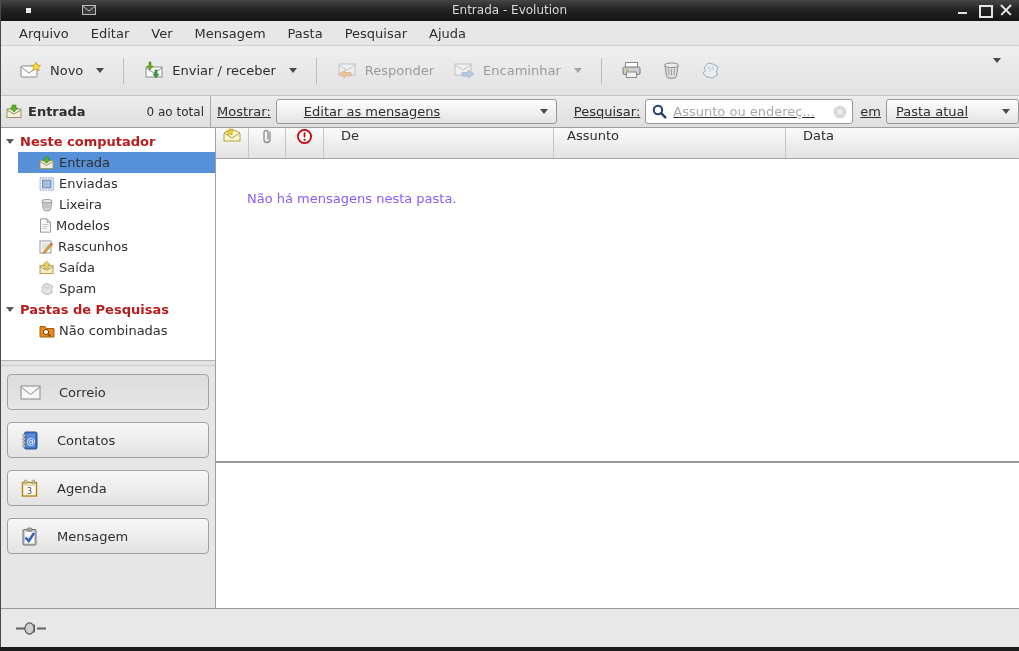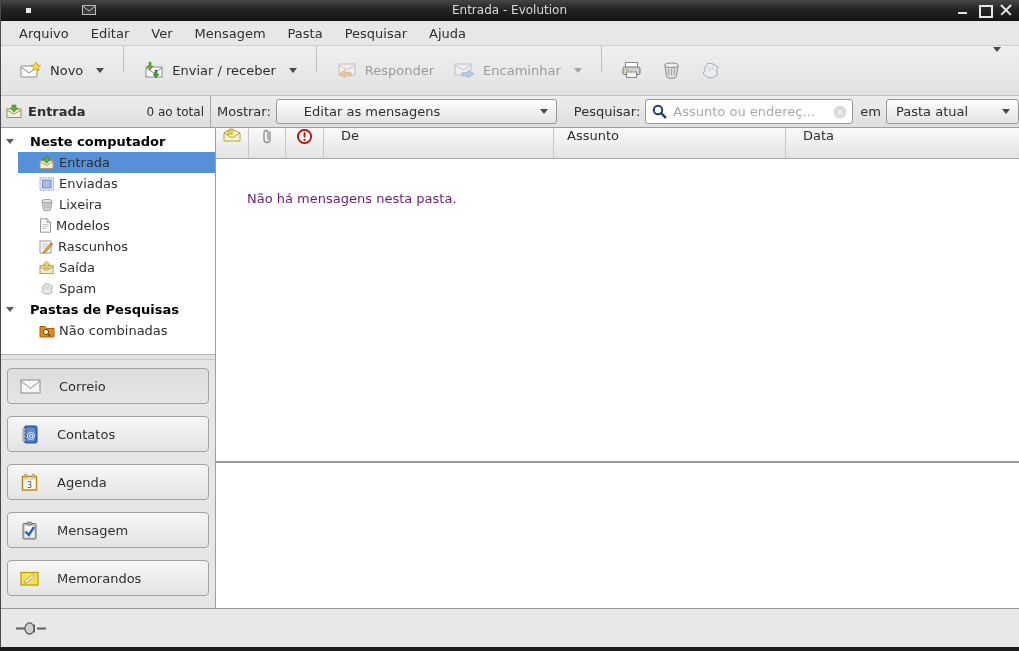--- a/index.html
+++ b/index.html
@@ -23,76 +23,76 @@
   .wc-close::after  { transform:rotate(-45deg); }
 
   
   .menubar { position:absolute; left:0; top:21px; width:1019px; height:25px; background:#e7e7e7;
     border-bottom:1px solid #cfcfcf; display:flex; align-items:center; padding-left:8px; }
   .menu-item { padding:2px 11px; color:#2e2e2e; cursor:default; }
 
   
   .toolbar { position:absolute; left:0; top:46px; width:1019px; height:50px;
     background:linear-gradient(#efefef,#e2e2e2); border-bottom:1px solid #c2c2c2;
-    display:flex; padding:0 10px; }
+    display:flex; align-items:center; padding:0 10px; }
   .tb-btn { display:flex; align-items:center; gap:7px; padding:6px 10px; border-radius:3px; cursor:pointer; white-space:nowrap; }
   .tb-btn.disabled { color:#9b9b9b; }
   .tb-btn.disabled svg { opacity:.55; }
   .caret { width:0; height:0; border-left:4.5px solid transparent; border-right:4.5px solid transparent;
     border-top:5.5px solid #4a4a4a; margin-left:6px; }
   .caret.dim { border-top-color:#a4a4a4; }
   .tb-sep { width:1px; height:26px; background:#bdbdbd; margin:0 9px; }
   .tb-icon-btn { padding:6px 9px; display:flex; align-items:center; cursor:pointer; }
   .tb-spacer { flex:1; }
   .tb-overflow { padding:6px 8px; cursor:pointer; }
 
   
   .filterbar { position:absolute; left:0; top:96px; width:1019px; height:32px;
     background:linear-gradient(#ededed,#dfdfdf); border-bottom:1px solid #9e9e9e; display:flex; }
   .folder-info { width:216px; border-right:1px solid #a8a8a8; display:flex; align-items:center; padding:0 6px; gap:5px; }
   .folder-info .fname { font-weight:bold; }
   .folder-info .fcount { margin-left:auto; font-size:12px; }
-  .filter-right { flex:1; display:flex; align-items:center; padding-left:6px; }
+  .filter-right { flex:1; display:flex; align-items:center; padding-left:6px;text-decoration:underline; }
   .combo { height:25px; background:linear-gradient(#fdfdfd,#e4e4e4); border:1px solid #989898; border-radius:3px;
     display:flex; align-items:center; cursor:pointer; }
   .combo .caret { margin-left:auto; margin-right:8px; }
   .show-combo { width:281px; margin-left:5px; padding-left:27px; }
   .scope-combo { width:133px; margin-left:5px; padding-left:9px; }
   .lbl { white-space:nowrap; }
   .search-label { margin-left:17px; }
   .in-label { margin-left:7px; }
   .search-entry { width:208px; height:25px; margin-left:5px; background:#fff; border:1px solid #989898; border-radius:3px;
     display:flex; align-items:center; padding:0 4px 0 5px; }
   .search-entry input { flex:1; border:none; outline:none; font-family:inherit; font-size:13px; color:#2e2e2e; background:transparent; min-width:0; }
   .search-entry input::placeholder { color:#a8a8a8; }
 
   
   .main { position:absolute; left:0; top:128px; width:1019px; height:480px; display:flex; }
   .sidebar { width:216px; border-right:1px solid #9e9e9e; display:flex; flex-direction:column; background:#fff; }
   .tree { height:232px; overflow:hidden; padding-top:3px; }
-  .tree-group { display:flex; align-items:center; height:21px; padding-left:6px; gap:16px; font-weight:bold; color:#000000; cursor:pointer; }
+  .tree-group { display:flex; align-items:center; height:21px; padding-left:6px; gap:6px; font-weight:bold; color:#b91c1c; cursor:pointer; }
   .expander { width:0; height:0; border-left:4.5px solid transparent; border-right:4.5px solid transparent; border-top:5.5px solid #5a5a5a; }
   .folder-row { display:flex; align-items:center; height:21px; padding-left:39px; gap:4px; cursor:pointer; }
   .folder-row.selected { background:#5590d9; margin-left:18px; padding-left:21px; }
   .splitter { height:6px; background:#e2e2e2; border-top:1px solid #b4b4b4; border-bottom:1px solid #c8c8c8; }
   .switcher { flex:1; background:#e6e6e6; padding:8px 7px 0 7px; }
   .sw-btn { width:202px; height:36px; margin-bottom:12px; border:1px solid #a2a2a2; border-radius:4px;
     background:linear-gradient(#f7f7f7,#e3e3e3); display:flex; align-items:center; gap:18px; padding-left:12px; cursor:pointer; }
   .sw-btn.active { background:linear-gradient(#dcdcdc,#e6e6e6); }
 
   .content { flex:1; display:flex; flex-direction:column; background:#fff; }
   .list-header { height:31px; display:flex; background:linear-gradient(#fafafa,#e3e3e3); border-bottom:1px solid #a8a8a8; }
   .col { border-right:1px solid #c6c6c6; display:flex; align-items:flex-start; cursor:pointer; }
   .col-icon { justify-content:center; }
   .col-c1 { width:33px; } .col-c2 { width:37px; } .col-c3 { width:38px; }
   .col-de { width:230px; padding-left:17px; }
   .col-assunto { width:232px; padding-left:13px; }
   .col-data { flex:1; border-right:none; padding-left:17px; }
   .list-body { height:302px; position:relative; }
-  .empty-text { padding:32px 0 0 31px; color:#701a75; }
+  .empty-text { padding:32px 0 0 31px; color:#8b5cf6; }
   .pane-divider { height:2px; background:#9a9a9a; }
   .preview { flex:1; background:#fff; }
 
   
   .statusbar { position:absolute; left:0; top:608px; width:1019px; height:39px; background:#e8e8e8;
     border-top:1px solid #9a9a9a; display:flex; align-items:center; padding-left:16px; }
   .bottom-strip { position:absolute; left:0; top:647px; width:1019px; height:4px; background:#1c1c1c; }
 
   svg { display:block; flex:none; }
 </style>
@@ -383,29 +383,20 @@
           <span>
             <svg width="19" height="19" viewBox="0 0 19 19">
               <rect x="3" y="2.5" width="13" height="15.5" rx="1" fill="#c4c4c4" stroke="#6e6e6e"></rect>
               <rect x="4.8" y="4.6" width="9.4" height="11.8" fill="#f8f8f8"></rect>
               <rect x="7" y="1" width="5" height="3.2" rx="1.2" fill="#a8a8a8" stroke="#686868" stroke-width="0.7"></rect>
               <path d="M5.5 10.5 L8.8 14 L14 6" stroke="#2a5fc4" stroke-width="2.4" fill="none"></path>
             </svg>
           </span>
           <span>Mensagem</span>
         </div>
-        <div class="sw-btn">
-          <span>
-            <svg width="19" height="17" viewBox="0 0 19 17">
-              <rect x="1" y="2.5" width="17" height="12.5" fill="#f6e34c" stroke="#b89a00" stroke-width="1.2"></rect>
-              <path d="M4.5 11 L13 4.5 L15 6 L7 12.5 L4 13.3 z" fill="#eceadf" stroke="#8a8a6a" stroke-width="0.6"></path>
-            </svg>
-          </span>
-          <span>Memorandos</span>
-        </div>
       </div>
     </div>
 
     <div class="content">
       <div class="list-header">
         <div class="col col-icon col-c1">
           <span>
             <svg width="18" height="14" viewBox="0 0 18 14">
               <polygon points="1,5 9,1 17,5 17,13 1,13" fill="#fdf6cf" stroke="#b0a040"></polygon>
               <path d="M1 5 L9 10 L17 5" fill="none" stroke="#b0a040"></path>

